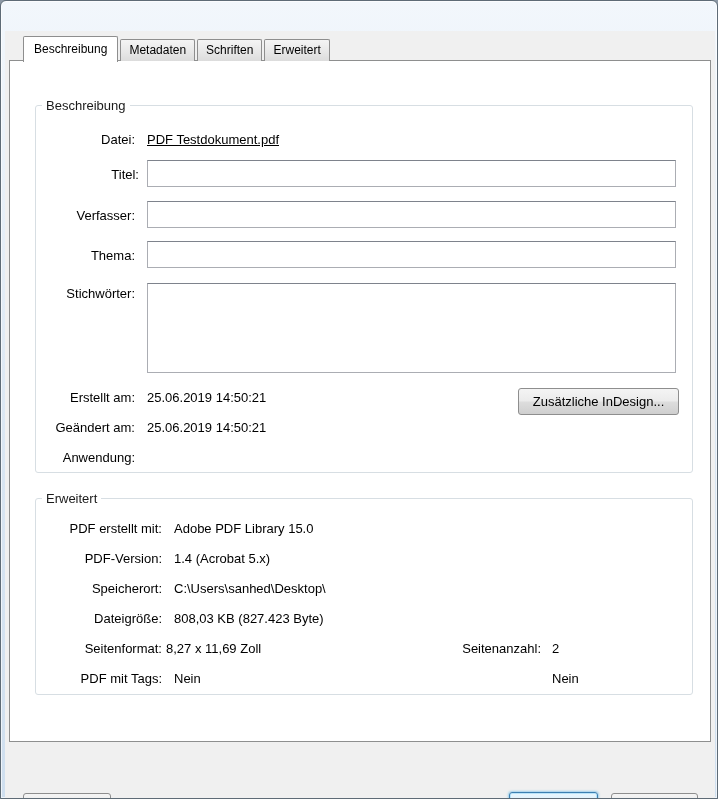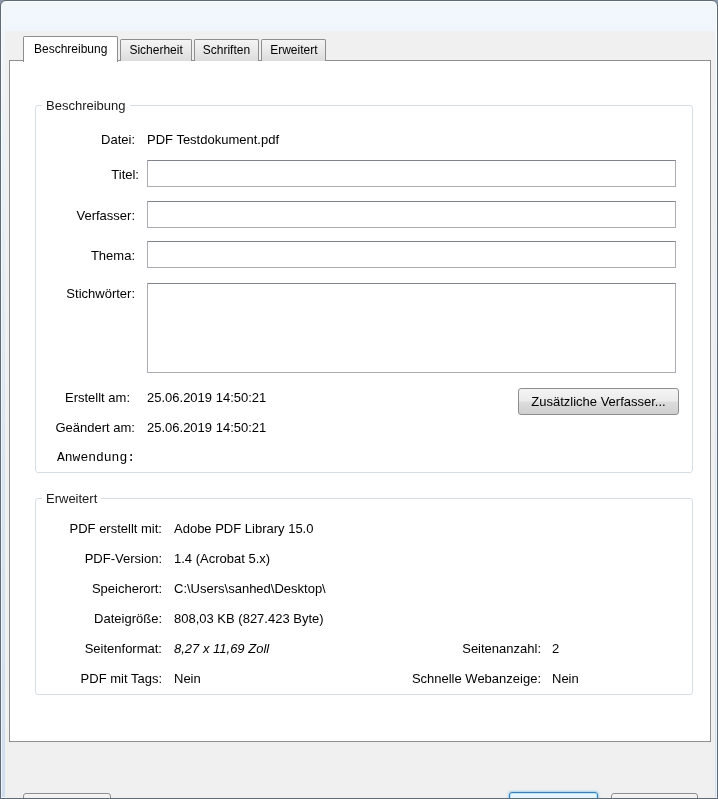--- a/index.html
+++ b/index.html
@@ -59,81 +59,80 @@
 </head>
 <body>
 
 <div class="window">
 
 
   <div class="client">
 
     <div class="tabs">
       <div class="tab active">Beschreibung</div>
-      <div class="tab">Sicherheit</div>
+      <div class="tab">Metadaten</div>
       <div class="tab">Schriften</div>
       <div class="tab">Erweitert</div>
     </div>
 
     <div class="tab-page">
 
       <div class="groupbox gb-desc">
         <span class="legend">Beschreibung</span>
 
         <span class="lbl" style="left:0;width:99px;top:26px;">Datei:</span>
-        <span class="val" style="left:111px;top:26px;">PDF Testdokument.pdf</span>
+        <span class="val" style="left:111px;top:26px;text-decoration:underline;">PDF Testdokument.pdf</span>
 
         <span class="lbl" style="left:4px;width:99px;top:61px;">Titel:</span>
         <input class="tb" style="left: 111px; top: 54px; width: 529px;" value="">
 
         <span class="lbl" style="left:0;width:99px;top:102px;">Verfasser:</span>
         <input class="tb" style="left: 111px; top: 95px; width: 529px;" value="">
 
         <span class="lbl" style="left:0;width:99px;top:142px;">Thema:</span>
         <input class="tb" style="left: 111px; top: 135px; width: 529px;" value="">
 
         <span class="lbl" style="left:0;width:99px;top:180px;">Stichwörter:</span>
         <textarea class="ta" style="left: 111px; top: 177px; width: 529px; height: 90px;"></textarea>
 
-        <span class="lbl" style="left:12px;width:99px;top:284px;text-align:center;">Erstellt am:</span>
+        <span class="lbl" style="left:0;width:99px;top:284px;">Erstellt am:</span>
         <span class="val" style="left:111px;top:284px;">25.06.2019 14:50:21</span>
 
         <span class="lbl" style="left:0;width:99px;top:314px;text-align:right;">Geändert am:</span>
         <span class="val" style="left:111px;top:314px;">25.06.2019 14:50:21</span>
 
-        <span class="lbl" style="left:0;width:99px;top:344px;font-family:Liberation Mono, monospace;">Anwendung:</span>
+        <span class="lbl" style="left:0;width:99px;top:344px;">Anwendung:</span>
 
-        <div class="btn" style="left:482px;top:282px;width:161px;height:27px;">Zusätzliche Verfasser...</div>
+        <div class="btn" style="left:482px;top:282px;width:161px;height:27px;">Zusätzliche InDesign...</div>
       </div>
 
       <div class="groupbox gb-adv">
         <span class="legend">Erweitert</span>
 
         <span class="lbl" style="left:0;width:126px;top:22px;">PDF erstellt mit:</span>
         <span class="val" style="left:138px;top:22px;">Adobe PDF Library 15.0</span>
 
         <span class="lbl" style="left:0;width:126px;top:52px;">PDF-Version:</span>
         <span class="val" style="left:138px;top:52px;">1.4 (Acrobat 5.x)</span>
 
         <span class="lbl" style="left:0;width:126px;top:82px;">Speicherort:</span>
         <span class="val" style="left:138px;top:82px;">C:\Users\sanhed\Desktop\</span>
 
         <span class="lbl" style="left:0;width:126px;top:112px;">Dateigröße:</span>
         <span class="val" style="left:138px;top:112px;">808,03 KB (827.423 Byte)</span>
 
         <span class="lbl" style="left:0;width:126px;top:142px;">Seitenformat:</span>
-        <span class="val" style="left:138px;top:142px;font-style:italic;">8,27 x 11,69 Zoll</span>
+        <span class="val" style="left:130px;top:142px;">8,27 x 11,69 Zoll</span>
 
         <span class="lbl" style="left:0;width:126px;top:172px;">PDF mit Tags:</span>
         <span class="val" style="left:138px;top:172px;">Nein</span>
 
         <span class="lbl" style="left:305px;width:200px;top:142px;">Seitenanzahl:</span>
         <span class="val" style="left:516px;top:142px;">2</span>
 
-        <span class="lbl" style="left:305px;width:200px;top:172px;">Schnelle Webanzeige:</span>
         <span class="val" style="left:516px;top:172px;">Nein</span>
       </div>
 
     </div>
 
     <div class="footer">
       <div class="btn" style="left:18px;top:21px;width:88px;height:27px;">Hilfe</div>
       <div class="btn btn-default" style="left:504px;top:20px;width:89px;height:28px;">OK</div>
       <div class="btn" style="left:606px;top:21px;width:87px;height:27px;">Abbrechen</div>
     </div>

